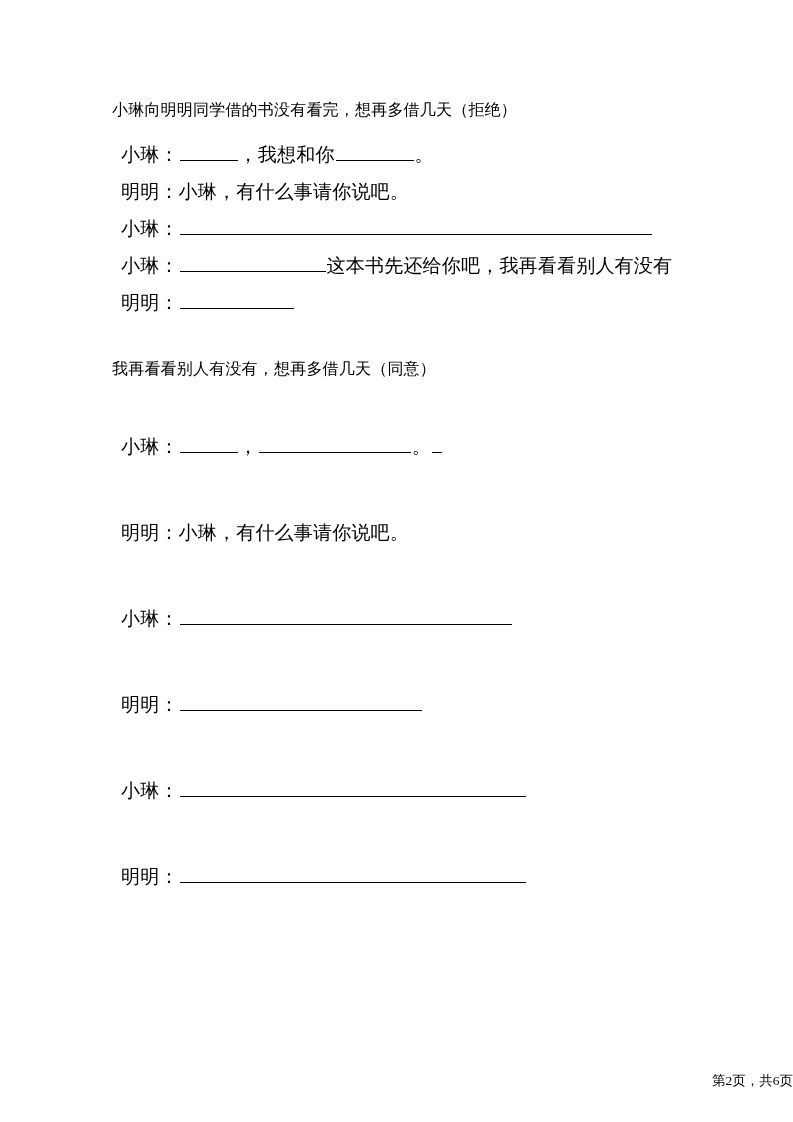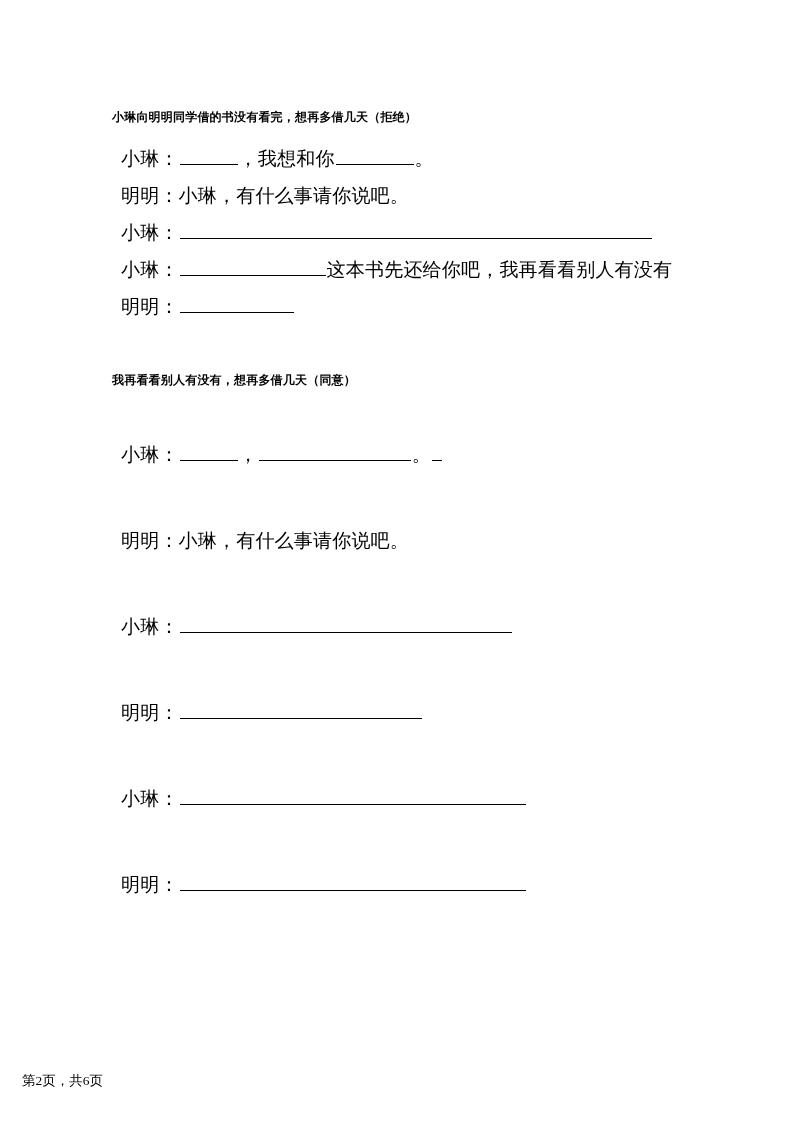--- a/index.html
+++ b/index.html
@@ -19,24 +19,24 @@
     position: relative;
     width: 793px;
     height: 1122px;
     box-sizing: border-box;
     padding: 96px 112px 0 112px;
   }
   .section {
     margin-bottom: 0;
   }
   .heading {
-    font-weight: bold;
-    font-size: 12px;
+    font-weight: normal;
+    font-size: 16px;
     line-height: 1.5;
-    margin: 12px 0 14px 0;
+    margin: 2px 0 14px 0;
     letter-spacing: 0.2px;
   }
   .line {
     font-size: 19px;
     line-height: 1.95;
     margin: 0;
     padding-left: 9px;
     letter-spacing: 0.2px;
     white-space: pre-wrap;
   }
@@ -52,21 +52,21 @@
   }
   .section-two .line {
     line-height: 2.05;
     margin-top: 47px;
   }
   .footer {
     position: absolute;
     left: 0;
     right: 0;
     bottom: 32px;
-    text-align: left;
+    text-align: right;
     font-size: 13.5px;
     font-family: "Liberation Serif", "DejaVu Serif", serif;
     color: #000;
     padding-left: 22px;
   }
 </style>
 </head>
 <body>
 
 <div class="page">

